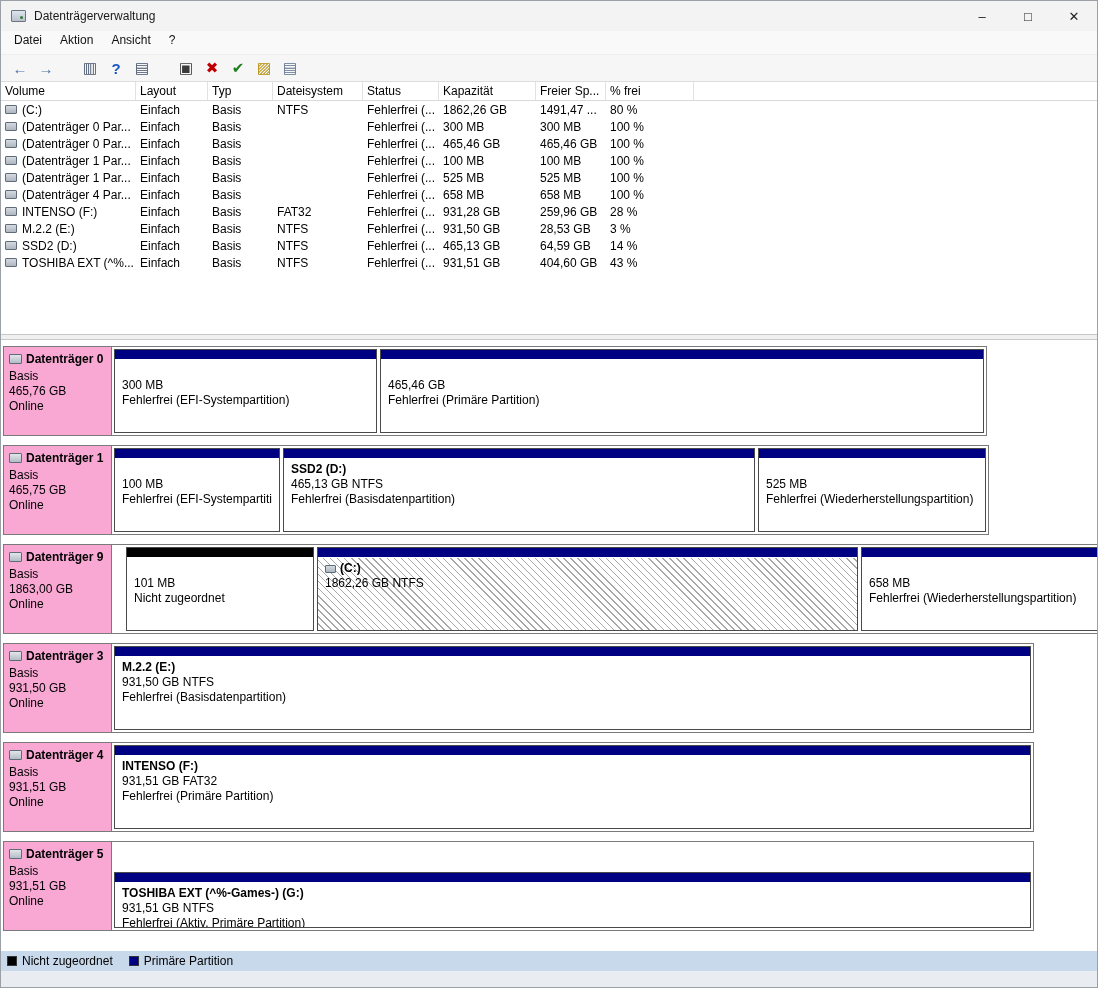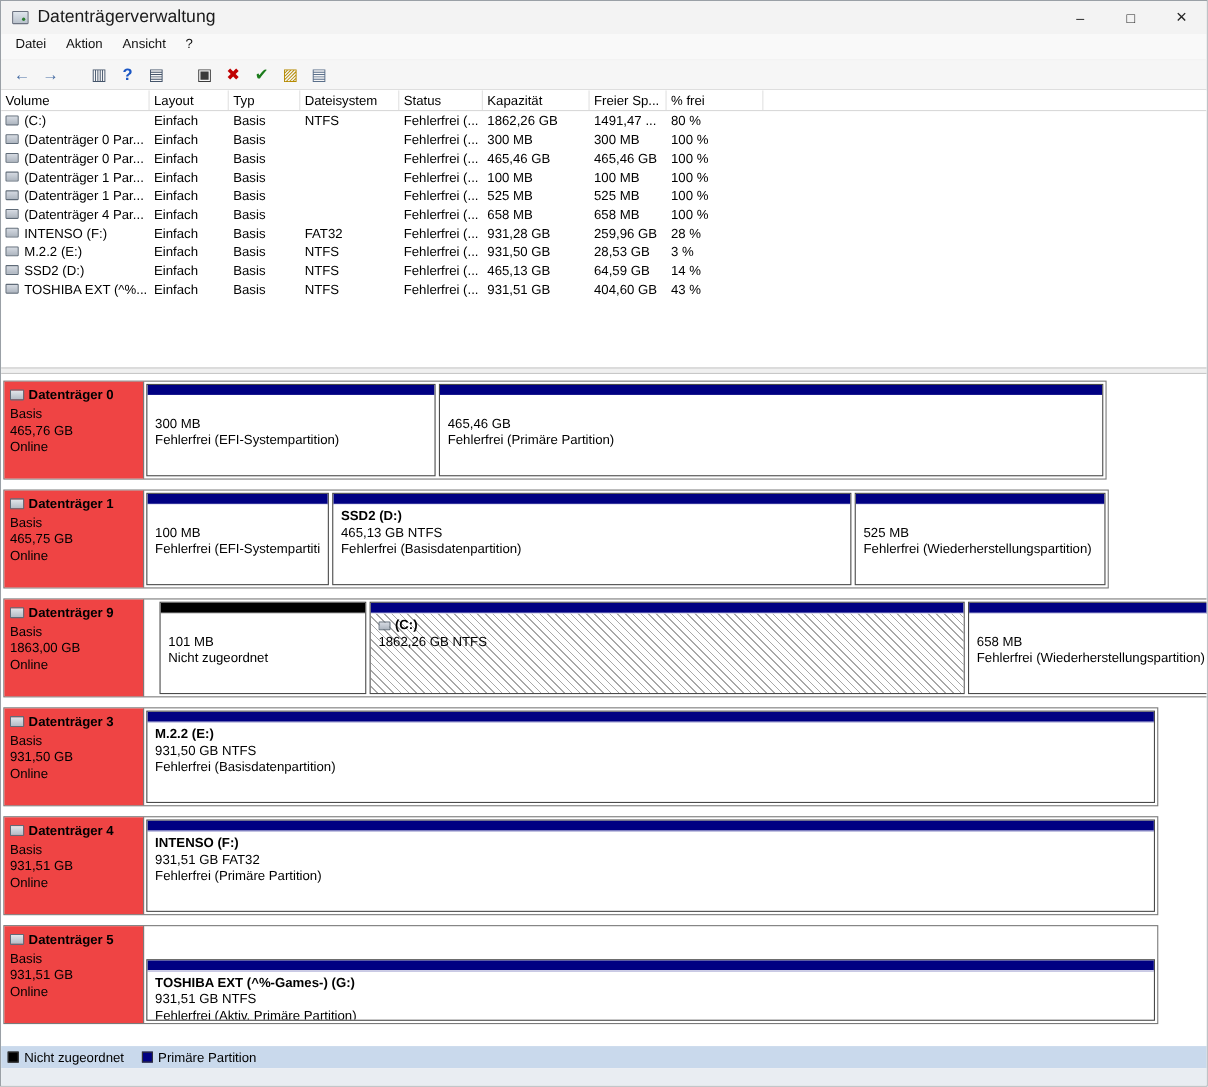--- a/index.html
+++ b/index.html
@@ -4,21 +4,21 @@
 <style>
   * { margin:0; padding:0; box-sizing:border-box; }
   html,body { background:#fff; }
   body { font-family:"Liberation Sans","DejaVu Sans",sans-serif; font-size:12px; color:#000; }
   .window { width:1098px; height:988px; border:1px solid #9aa0a6; background:#fff; overflow:hidden; display:flex; flex-direction:column; }
 
   
   .titlebar { height:30px; background:#f3f3f3; display:flex; align-items:center; flex:0 0 auto; }
   .app-icon { width:15px; height:12px; margin:0 8px 0 10px; background:linear-gradient(#dfe5ec,#b9c2cc); border:1px solid #6b7280; border-radius:1px; position:relative; }
   .app-icon::after { content:""; position:absolute; right:2px; bottom:2px; width:3px; height:3px; background:#2e7d32; border-radius:50%; }
-  .title-text { font-size:16px; color:#1a1a1a; }
+  .title-text { font-size:12px; color:#1a1a1a; }
   .win-controls { margin-left:auto; display:flex; height:100%; }
   .win-btn { width:46px; height:100%; display:flex; align-items:center; justify-content:center; font-size:13px; color:#222; cursor:default; }
 
   
   .menubar { height:24px; background:#f9f9f9; display:flex; align-items:flex-start; padding-left:4px; border-bottom:1px solid #eee; flex:0 0 auto; }
   .menu-item { padding:2px 9px; font-size:12px; color:#111; }
 
   
   .toolbar { height:27px; background:#f6f6f6; border-bottom:1px solid #dcdcdc; display:flex; align-items:center; padding-left:8px; gap:4px; flex:0 0 auto; }
   .tb-btn { width:22px; height:21px; display:inline-flex; align-items:center; justify-content:center; font-size:15px; font-weight:bold; border-radius:2px; }
@@ -35,21 +35,21 @@
   .cfill { flex:1; border-right:none; }
   .drive-ico { display:inline-block; width:12px; height:9px; margin-right:5px; background:linear-gradient(#d5dae2,#aeb6c0); border:1px solid #5f6b78; border-radius:1px; flex:0 0 auto; }
   .drive-ico.small { width:11px; height:8px; margin-right:4px; }
 
   
   .splitter { height:6px; background:#f0f0f0; border-top:1px solid #c8c8c8; border-bottom:1px solid #c8c8c8; flex:0 0 auto; }
 
   
   .disk-pane { flex:1 1 auto; background:#fff; padding:6px 0 0 2px; overflow:hidden; }
   .disk-row { display:flex; width:max-content; height:90px; border:1px solid #7a7a7a; background:#fff; margin-bottom:9px; }
-  .disk-info { width:127px; flex:0 0 auto; background:#ef4444; border-right:1px solid #7a7a7a; padding:5px 5px; }
+  .disk-info { width:108px; flex:0 0 auto; background:#f9a8d4; border-right:1px solid #7a7a7a; padding:5px 5px; }
   .disk-name { font-weight:bold; font-size:12px; display:flex; align-items:center; margin-bottom:3px; white-space:nowrap; overflow:hidden; }
   .disk-ico { display:inline-block; width:13px; height:10px; margin-right:4px; background:linear-gradient(#e2e6eb,#b3bcc6); border:1px solid #5f6b78; border-radius:1px; flex:0 0 auto; }
   .disk-meta { font-size:12px; line-height:15px; white-space:nowrap; }
   .partitions { display:flex; gap:3px; padding:2px; }
   .partition { border:1px solid #4a4a4a; display:flex; flex-direction:column; background:#fff; overflow:hidden; }
   .phead { height:10px; flex:0 0 auto; background:var(--navy,#000082); border-bottom:1px solid #fff; }
   .partition.unallocated .phead { background:var(--unalloc,#000); }
   .pbody { flex:1; padding:3px 7px; overflow:hidden; }
   .partition.hatched .pbody { background:repeating-linear-gradient(45deg,#ffffff 0px,#ffffff 4px,#a8a8a8 4px,#a8a8a8 5px); }
   .ptitle { font-weight:bold; font-size:12px; line-height:15px; min-height:15px; white-space:nowrap; overflow:hidden; display:flex; align-items:center; }

